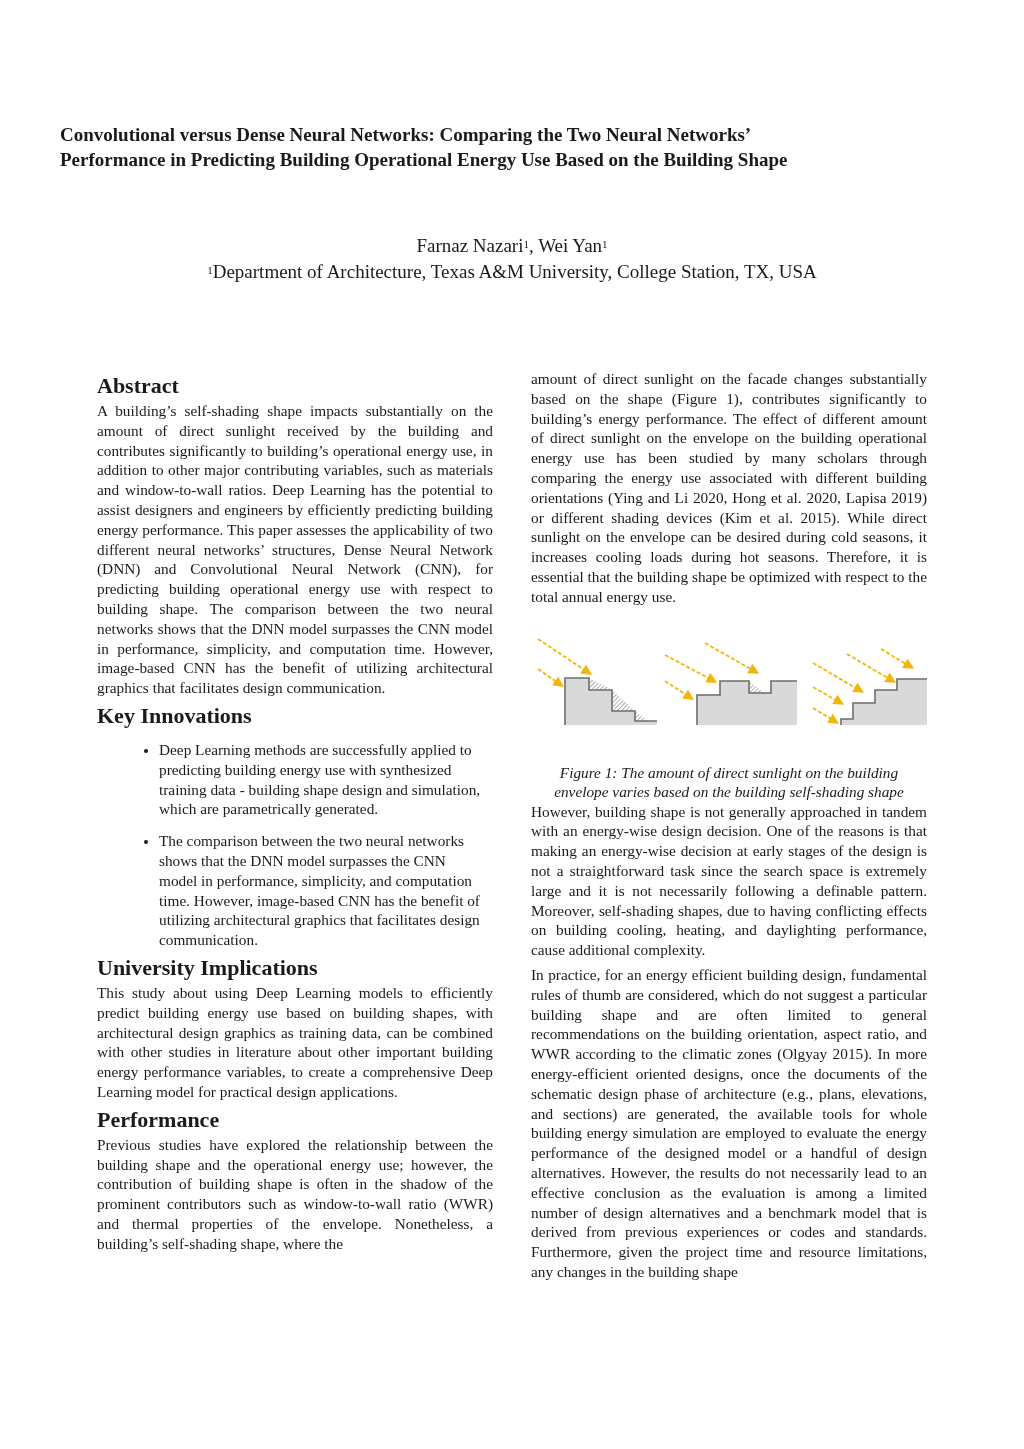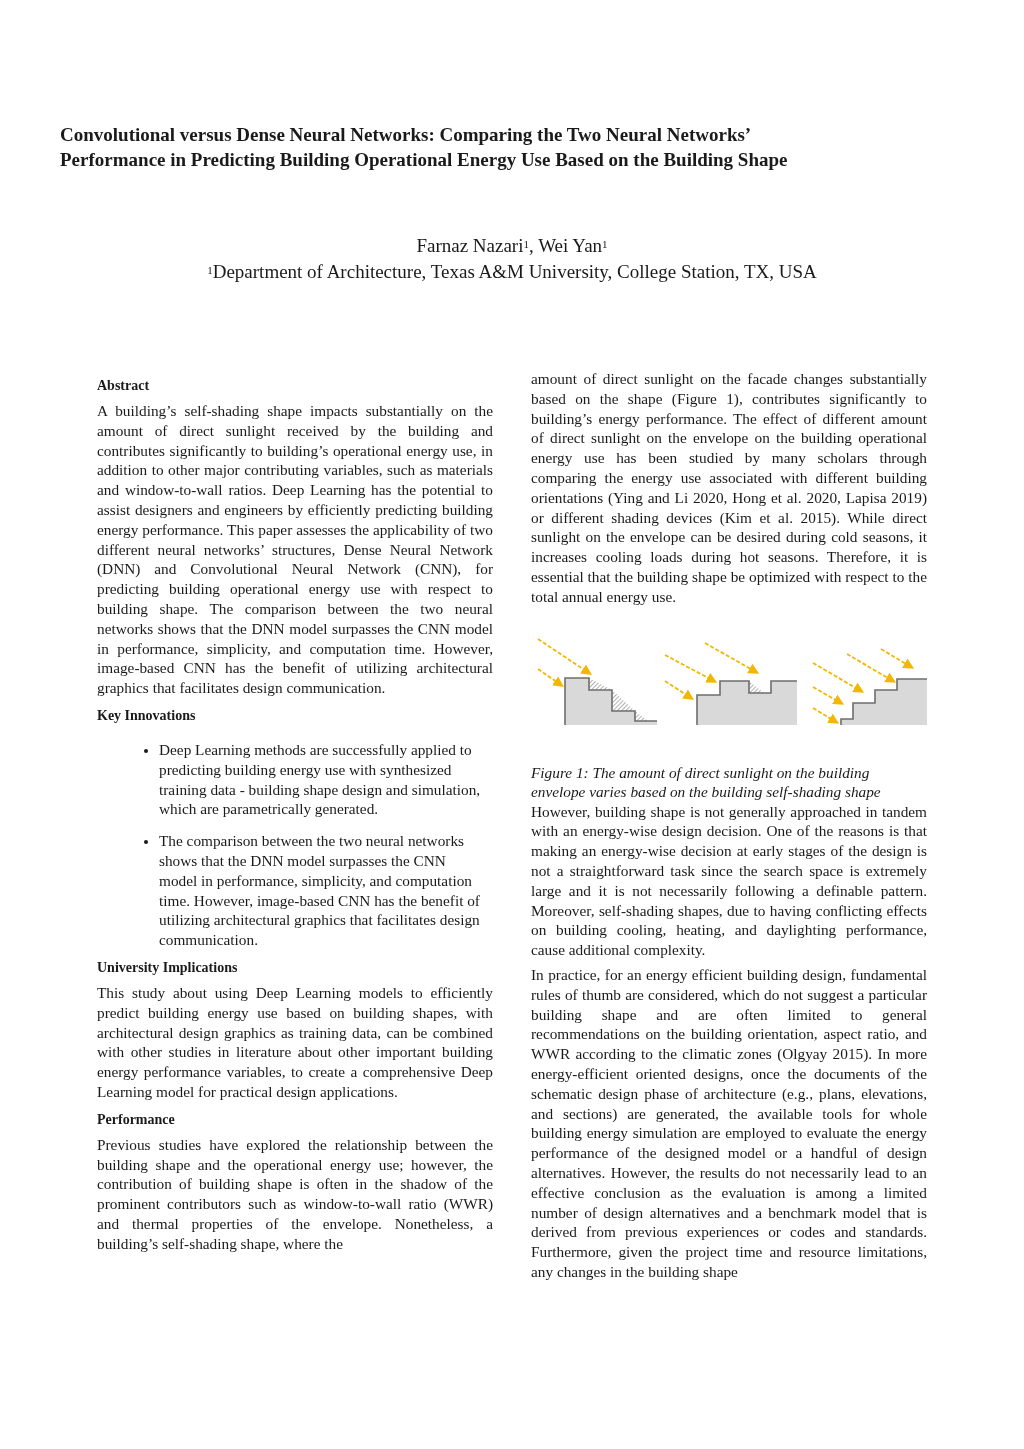--- a/index.html
+++ b/index.html
@@ -6,28 +6,28 @@
   body { width: 1024px; height: 1449px; position: relative; overflow: hidden;
          font-family: "Liberation Serif", "DejaVu Serif", serif; color: #1a1a1a; }
   .title { position: absolute; top: 122px; left: 60px; width: 904px; text-align: left;
            font-weight: bold; font-size: 19px; line-height: 25px; }
   .authors { position: absolute; top: 224px; left: 60px; width: 904px; text-align: center;
              font-size: 19px; line-height: 26px; margin-top: 9px; }
   sup { font-size: 11px; vertical-align: top; position: relative; top: -2px; }
   .col { position: absolute; top: 368px; width: 396px; font-size: 15.3px; line-height: 19.8px; }
   .col.left { left: 97px; }
   .col.right { left: 531px; }
-  h2 { font-size: 14px; font-weight: bold; margin: 6px 0 3px 0; line-height: 24px; }
+  h2 { font-size: 22px; font-weight: bold; margin: 6px 0 3px 0; line-height: 24px; }
   p { margin: 0 0 5px 0; text-align: justify; }
   .tight { }
   ul { margin: 0 0 4px 0; padding-left: 62px; }
   li { margin: 12px 0 5px 0; text-align: left; padding-right: 8px; }
   li::marker { font-size: 13px; }
   .figure { margin: 28px 0 0 0; height: 90px; }
-  .caption { font-style: italic; margin: 38px 0 0 0; line-height: 19.5px; }
+  .caption { font-style: italic; text-align: center; margin: 38px 0 0 0; line-height: 19.5px; }
 </style>
 </head>
 <body>
 
 <div class="title">
   <div>Convolutional versus Dense Neural Networks: Comparing the Two Neural Networks’</div>
   <div>Performance in Predicting Building Operational Energy Use Based on the Building Shape</div>
 </div>
 
 <div class="authors">

